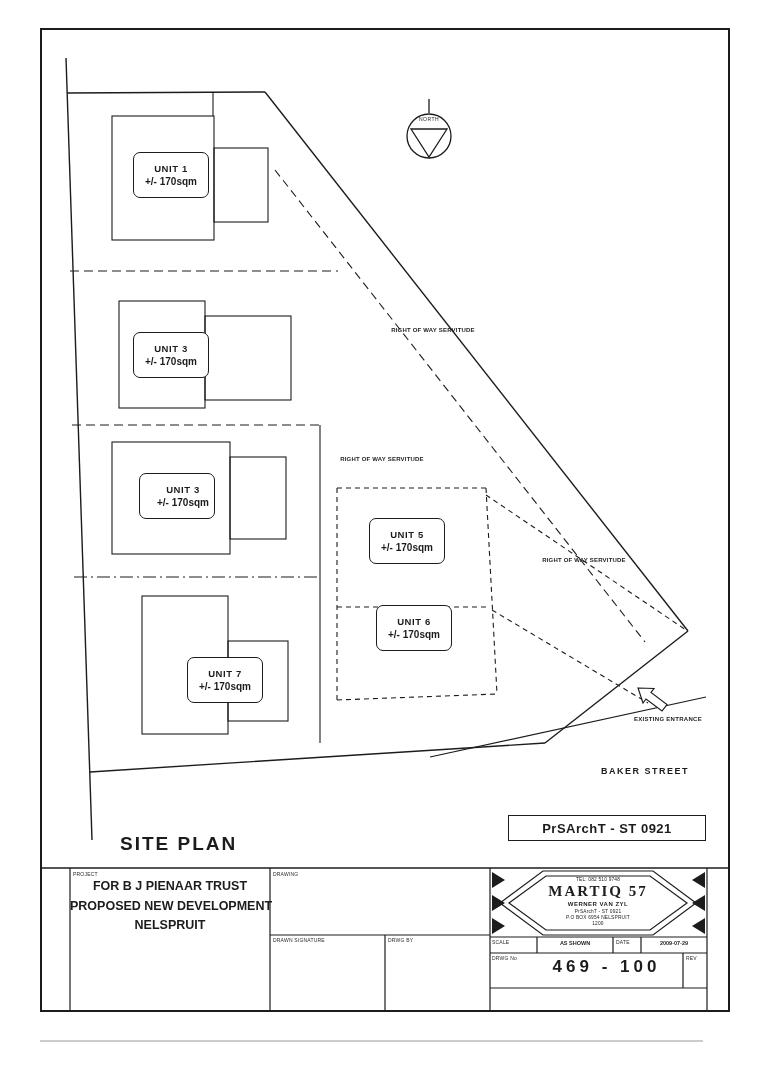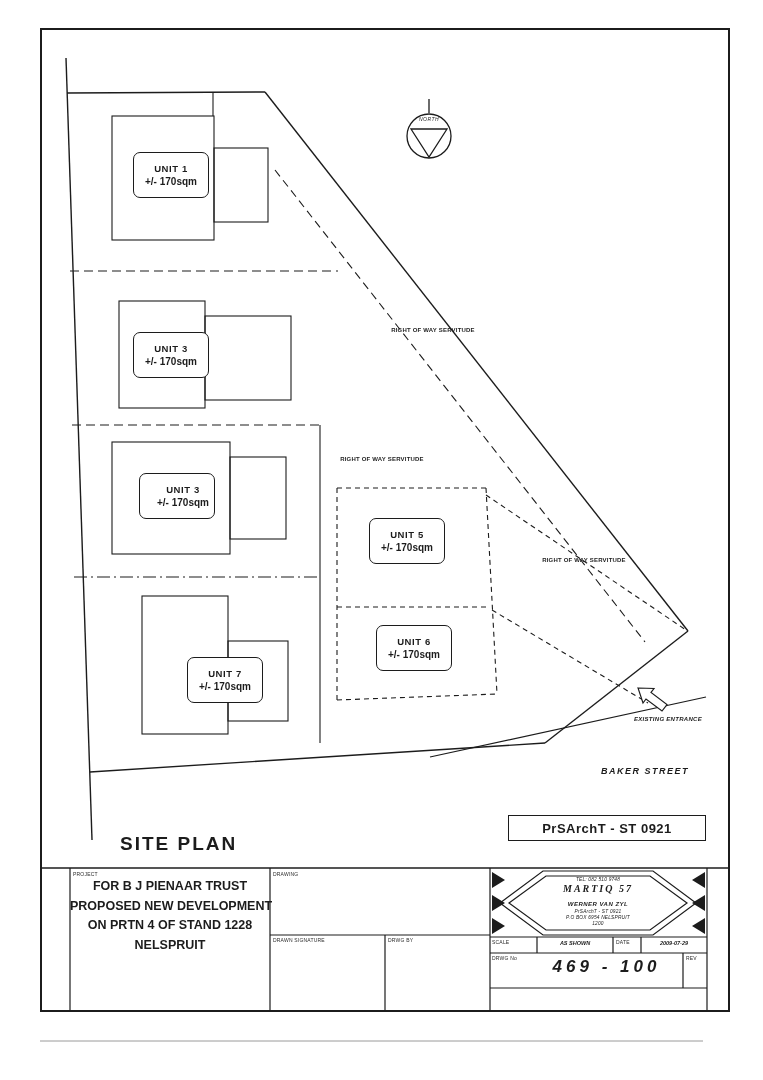--- a/index.html
+++ b/index.html
@@ -1,31 +1,31 @@
 <!DOCTYPE html>
 <html><head>
 <meta charset="utf-8">
 <style>
   html,body{margin:0;padding:0;background:#ffffff;}
   .sheet{position:relative;width:763px;height:1080px;background:#ffffff;font-family:"Liberation Sans",sans-serif;color:#1c1c1c;overflow:hidden;}
   .plan-svg{position:absolute;left:0;top:0;}
   .lbl{position:absolute;white-space:nowrap;color:#1c1c1c;}
-  .center{text-align:center;font-style:italic;}
+  .center{text-align:center;}
   .unit-box{position:absolute;width:76px;height:46px;background:#ffffff;border:1.4px solid #1c1c1c;border-radius:7px;
             display:flex;flex-direction:column;align-items:center;justify-content:center;gap:2px;box-sizing:border-box;}
   .unit-name{font-size:9.5px;font-weight:700;letter-spacing:.6px;}
   .unit-area{font-size:10px;font-weight:600;}
   .serv{font-size:6px;letter-spacing:.2px;width:96px;text-align:center;font-weight:600;}
   .tiny{font-size:5px;color:#2b2b2b;letter-spacing:.2px;}
   .proj-line{font-size:12.5px;font-weight:600;line-height:19.5px;text-align:center;}
   .plan-title{font-size:19px;font-weight:800;letter-spacing:2px;}
   .reg-box{position:absolute;left:508px;top:815px;width:198px;height:26px;border:1.8px solid #1c1c1c;box-sizing:border-box;
            font-size:13px;font-weight:800;letter-spacing:.5px;display:flex;align-items:center;justify-content:center;background:#fff;}
   .siteplan-title{font-size:13.5px;font-style:italic;font-weight:600;letter-spacing:1px;}
-  .firm-name{font-family:"Liberation Serif",serif;font-size:10px;font-weight:700;letter-spacing:2px;}
+  .firm-name{font-family:"Liberation Serif",serif;font-size:15px;font-weight:700;letter-spacing:2px;}
   .firm-person{font-size:6px;font-weight:700;letter-spacing:.5px;}
   .firm-small{font-size:4.8px;letter-spacing:.2px;}
   .value-small{font-size:5.5px;font-weight:700;}
   .dwg-number{font-size:17px;font-weight:800;letter-spacing:4px;}
 </style>
 </head>
 <body>
 
 <div class="sheet">
 
@@ -126,39 +126,38 @@
     <div class="unit-area">+/- 170sqm</div>
   </div>
   <div class="unit-box" style="left:187px;top:657px;">
     <div class="unit-name">UNIT 7</div>
     <div class="unit-area">+/- 170sqm</div>
   </div>
   <div class="unit-box" style="left:369px;top:518px;">
     <div class="unit-name">UNIT 5</div>
     <div class="unit-area">+/- 170sqm</div>
   </div>
-  <div class="unit-box" style="left:376px;top:625px;">
+  <div class="unit-box" style="left:376px;top:605px;">
     <div class="unit-name">UNIT 6</div>
     <div class="unit-area">+/- 170sqm</div>
   </div>
 
   <div class="lbl serv" style="left:385px;top:327px;">RIGHT OF WAY SERVITUDE</div>
   <div class="lbl serv" style="left:334px;top:456px;">RIGHT OF WAY SERVITUDE</div>
   <div class="lbl serv" style="left:536px;top:557px;">RIGHT OF WAY SERVITUDE</div>
 
   <div class="lbl center" style="left:620px;top:716px;width:96px;font-size:6px;letter-spacing:.3px;font-weight:600;">EXISTING ENTRANCE</div>
   <div class="lbl center" style="left:584px;top:766px;width:122px;font-size:9px;letter-spacing:1.5px;font-weight:700;">BAKER STREET</div>
   <div class="lbl plan-title" style="left:120px;top:833px;">SITE PLAN</div>
   <div class="reg-box">PrSArchT - ST 0921</div>
 
   <div class="lbl tiny" style="left:73px;top:871px;">PROJECT</div>
   <div class="lbl" style="left:70px;top:877px;width:200px;">
     <div class="proj-line">FOR B J PIENAAR TRUST</div>
     <div class="proj-line">PROPOSED NEW DEVELOPMENT</div>
-    <div class="proj-line">ON PRTN 4 OF STAND 1228</div>
     <div class="proj-line">NELSPRUIT</div>
   </div>
 
   <div class="lbl tiny" style="left:273px;top:871px;">DRAWING</div>
   <div class="lbl tiny" style="left:273px;top:937px;">DRAWN SIGNATURE</div>
   <div class="lbl tiny" style="left:388px;top:937px;">DRWG BY</div>
 
   <div class="lbl center firm-small" style="left:500px;top:877px;width:196px;">TEL: 082 510 9748</div>
   <div class="lbl center firm-name" style="left:500px;top:883px;width:196px;">MARTIQ 57</div>
   <div class="lbl center firm-person" style="left:500px;top:901px;width:196px;">WERNER VAN ZYL</div>

